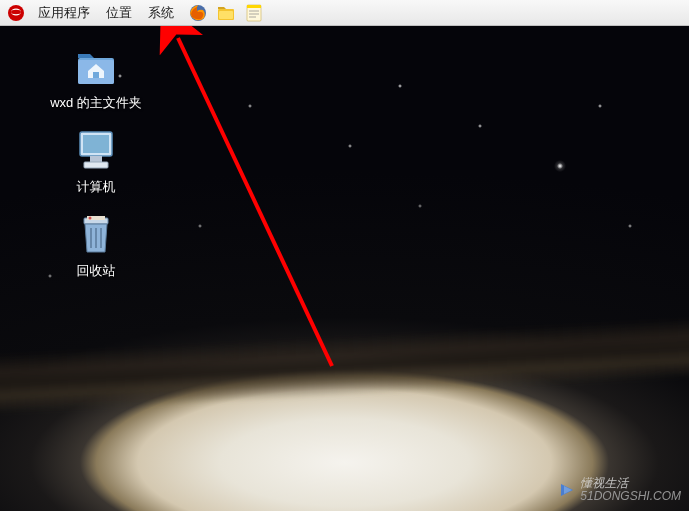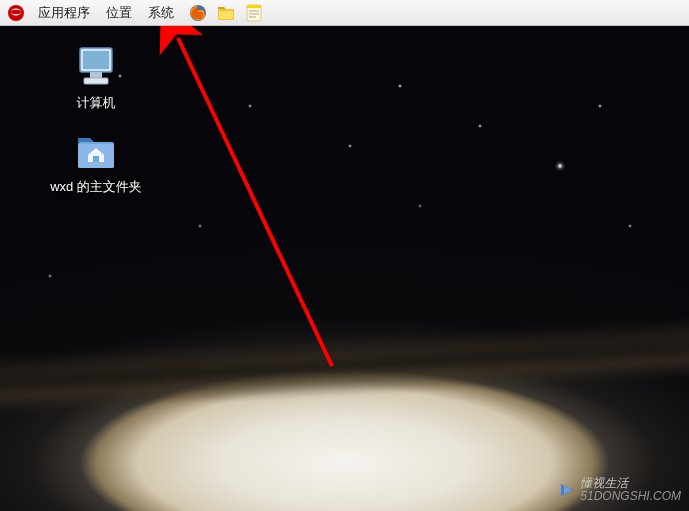--- a/index.html
+++ b/index.html
@@ -182,42 +182,56 @@
 </div>
 
 <div class="desktop">
   <div class="stars"></div>
   <div class="galaxy-band"></div>
 
   <div class="desktop-icons">
     <div class="desktop-icon">
       <div class="icon-img">
         <svg width="48" height="48" viewBox="0 0 48 48">
-          <rect x="8" y="6" width="32" height="24" rx="2" fill="#d0e4f5" stroke="#5a8db8" stroke-width="1.5"></rect>
-          <rect x="11" y="9" width="26" height="18" fill="#7fb3d5"></rect>
-          <rect x="18" y="30" width="12" height="6" fill="#b8c5d6"></rect>
-          <rect x="12" y="36" width="24" height="6" rx="1" fill="#e0e8f0" stroke="#9ab" stroke-width="1"></rect>
-        </svg>
-      </div>
-      <div class="label">计算机</div>
-    </div>
-
-    <div class="desktop-icon">
-      <div class="icon-img">
-        <svg width="48" height="48" viewBox="0 0 48 48">
           <path d="M6 16 L6 12 L18 12 L22 16 Z" fill="#3a7ab8"></path>
           <rect x="6" y="16" width="36" height="26" rx="2" fill="#6fa8dc"></rect>
           <rect x="6" y="18" width="36" height="24" rx="2" fill="#8bb8e8"></rect>
           <path d="M24 22 L16 29 L16 36 L32 36 L32 29 Z" fill="#fff" opacity="0.85"></path>
           <rect x="21" y="30" width="6" height="6" fill="#6fa8dc"></rect>
         </svg>
       </div>
       <div class="label">wxd 的主文件夹</div>
     </div>
 
+    <div class="desktop-icon">
+      <div class="icon-img">
+        <svg width="48" height="48" viewBox="0 0 48 48">
+          <rect x="8" y="6" width="32" height="24" rx="2" fill="#d0e4f5" stroke="#5a8db8" stroke-width="1.5"></rect>
+          <rect x="11" y="9" width="26" height="18" fill="#7fb3d5"></rect>
+          <rect x="18" y="30" width="12" height="6" fill="#b8c5d6"></rect>
+          <rect x="12" y="36" width="24" height="6" rx="1" fill="#e0e8f0" stroke="#9ab" stroke-width="1"></rect>
+        </svg>
+      </div>
+      <div class="label">计算机</div>
+    </div>
+
+    <div class="desktop-icon">
+      <div class="icon-img">
+        <svg width="48" height="48" viewBox="0 0 48 48">
+          <rect x="12" y="8" width="24" height="6" rx="1" fill="#c8d8e8" stroke="#6a8aaa" stroke-width="1"></rect>
+          <path d="M13 14 L35 14 L33 42 L15 42 Z" fill="#8fb4d9" stroke="#5a7a9a" stroke-width="1"></path>
+          <line x1="19" y1="18" x2="19" y2="38" stroke="#5a7a9a" stroke-width="1.5"></line>
+          <line x1="24" y1="18" x2="24" y2="38" stroke="#5a7a9a" stroke-width="1.5"></line>
+          <line x1="29" y1="18" x2="29" y2="38" stroke="#5a7a9a" stroke-width="1.5"></line>
+          <rect x="15" y="6" width="18" height="4" fill="#e8e0d0"></rect>
+          <circle cx="18" cy="8" r="1.5" fill="#d05050"></circle>
+        </svg>
+      </div>
+      <div class="label">回收站</div>
+    </div>
   </div>
 
   <svg class="arrow" width="689" height="485">
     <defs>
       <marker id="arrowhead" markerWidth="12" markerHeight="12" refX="2" refY="6" orient="auto">
         <path d="M0,0 L12,6 L0,12 L3,6 Z" fill="#ff0000"></path>
       </marker>
     </defs>
     <line x1="332" y1="340" x2="178" y2="12" stroke="#ff0000" stroke-width="4" marker-end="url(#arrowhead)"></line>
   </svg>

